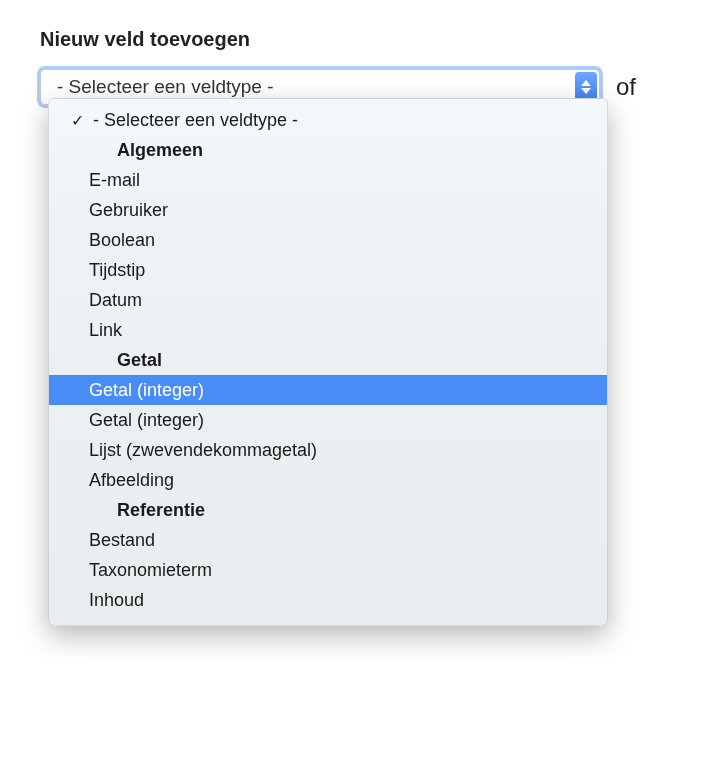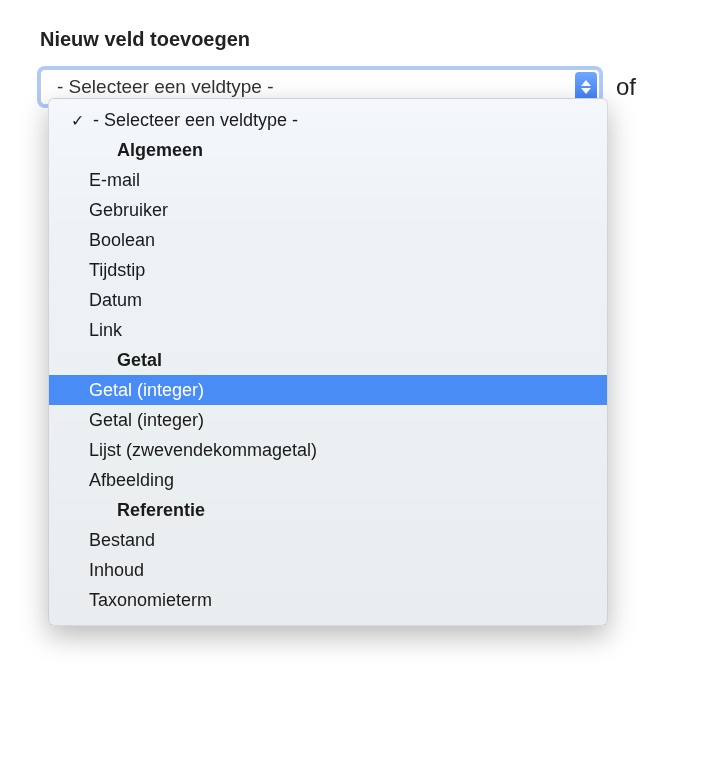--- a/index.html
+++ b/index.html
@@ -175,19 +175,19 @@
   <div class="opt item">
     <span>Afbeelding</span>
   </div>
   <div class="opt group">
     <span>Referentie</span>
   </div>
   <div class="opt item">
     <span>Bestand</span>
   </div>
   <div class="opt item">
-    <span>Inhoud</span>
+    <span>Taxonomieterm</span>
   </div>
   <div class="opt item">
-    <span>Taxonomieterm</span>
+    <span>Inhoud</span>
   </div>
 
 </div>
 
 </body></html>

